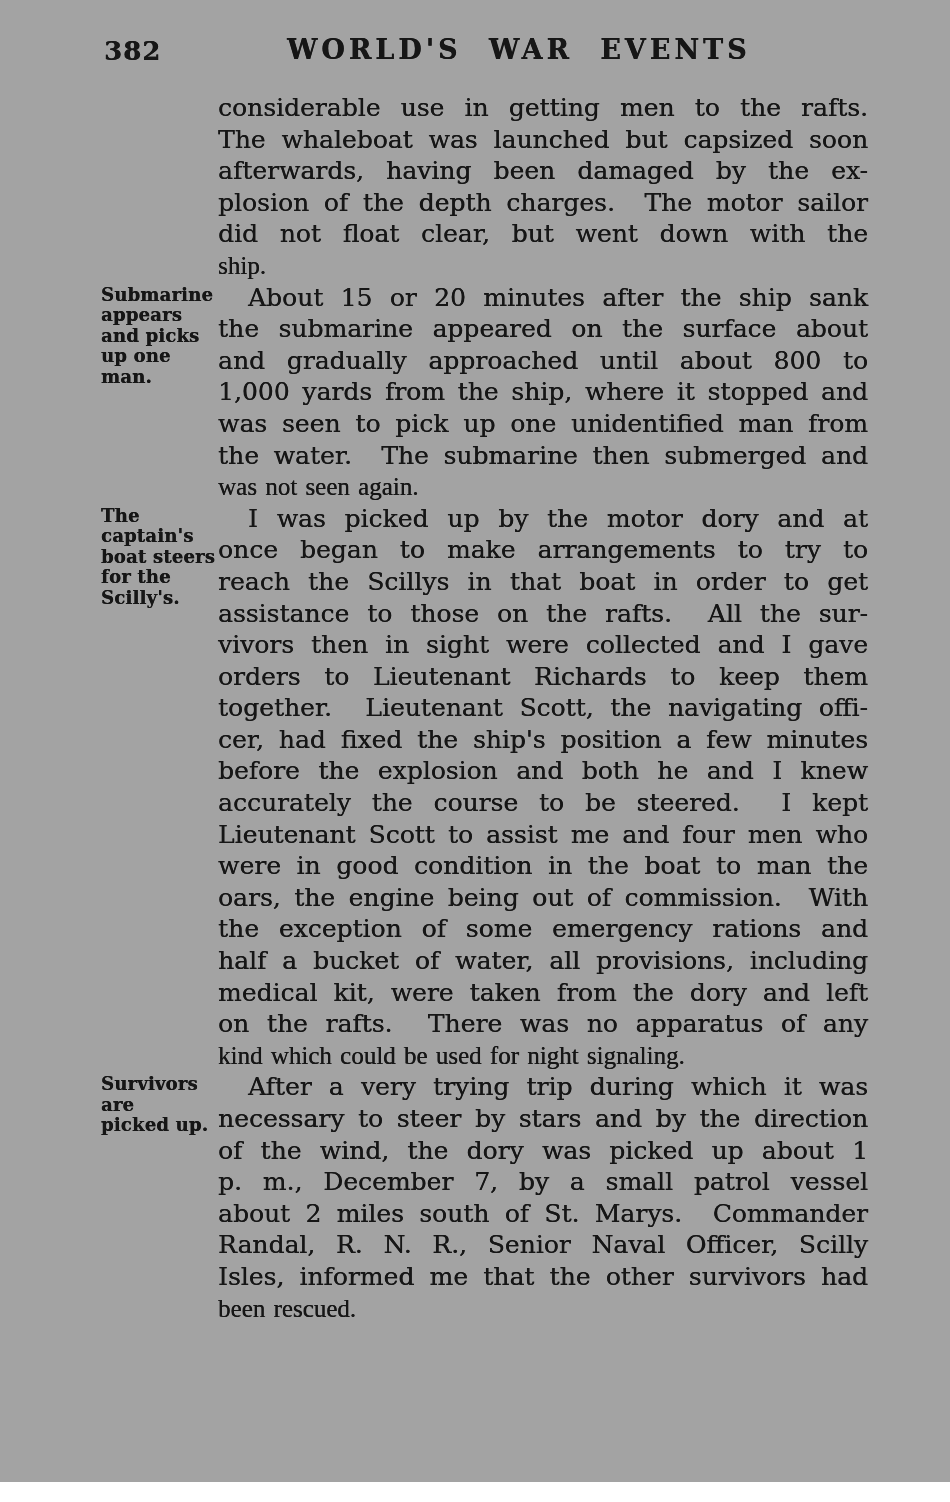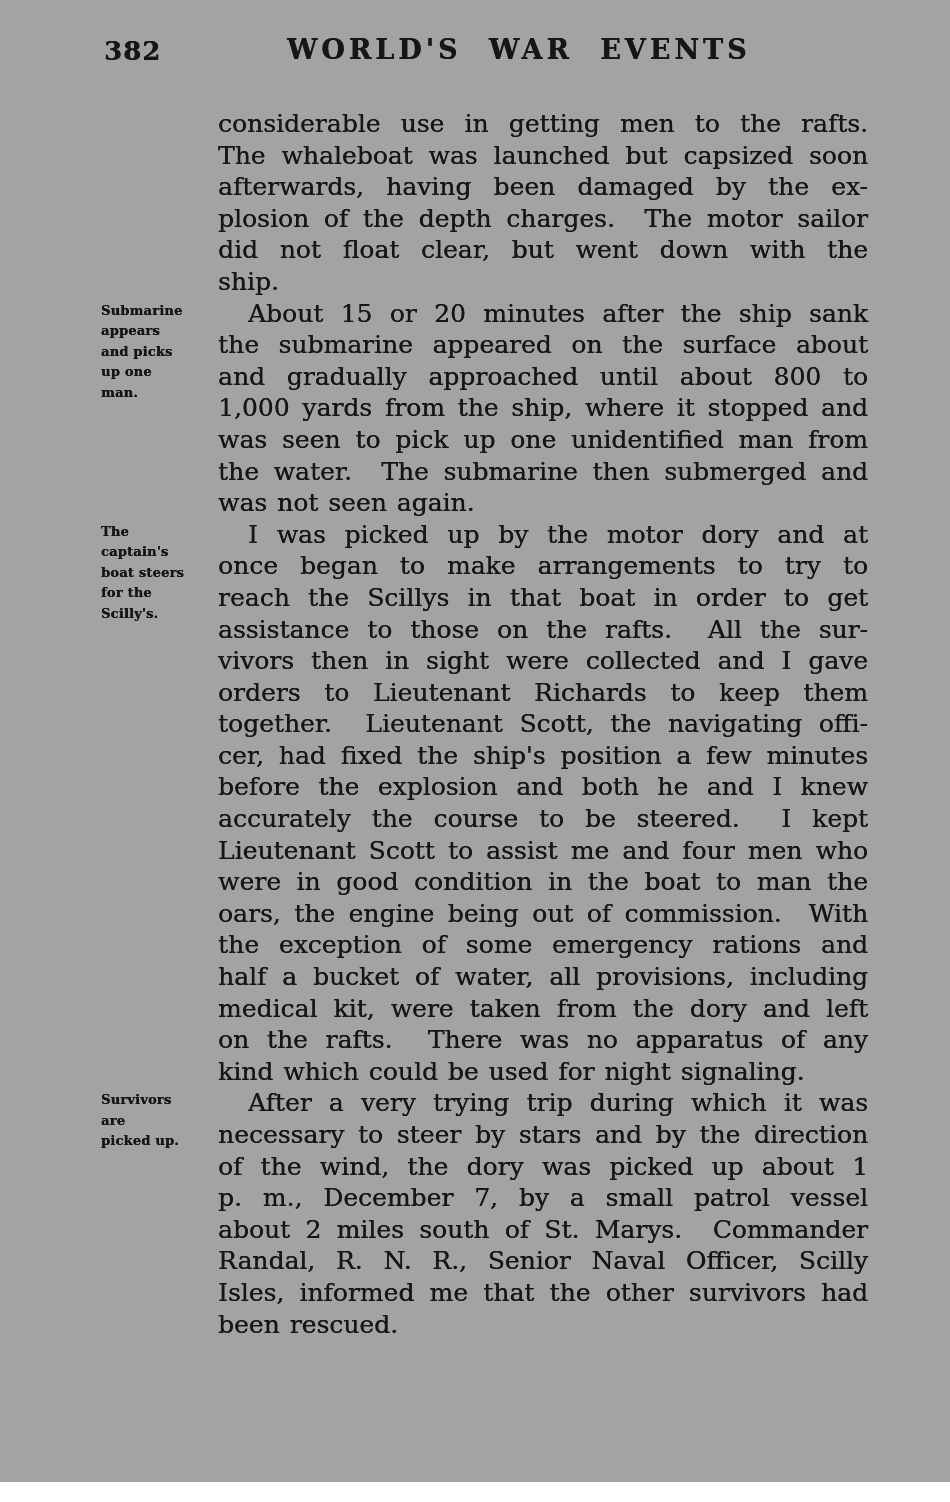--- a/index.html
+++ b/index.html
@@ -33,21 +33,21 @@
     top: 34px;
     left: 287px;
     font-size: 27px;
     font-weight: bold;
     letter-spacing: 4px;
     word-spacing: 14px;
     white-space: nowrap;
   }
   .text-column {
     position: absolute;
-    top: 108px;
+    top: 92px;
     left: 218px;
     width: 650px;
   }
   .para {
     position: relative;
     margin: 0;
   }
   .line {
     font-size: 25px;
     line-height: 31.6px;
@@ -55,27 +55,28 @@
     text-align: justify;
     text-align-last: justify;
     white-space: pre-wrap;
     word-spacing: 2px;
   }
   .line.indent {
     text-indent: 30px;
   }
   .line.last {
     text-align-last: left;
+    font-family: Liberation Serif, serif;
   }
   .sidenote {
     position: absolute;
     left: -117px;
     top: 3px;
     width: 114px;
-    font-size: 13px;
+    font-size: 18px;
     font-weight: bold;
     line-height: 20.5px;
     letter-spacing: 0.2px;
   }
   .sidenote-line {
     white-space: nowrap;
   }
 </style>
 </head>
 <body>

